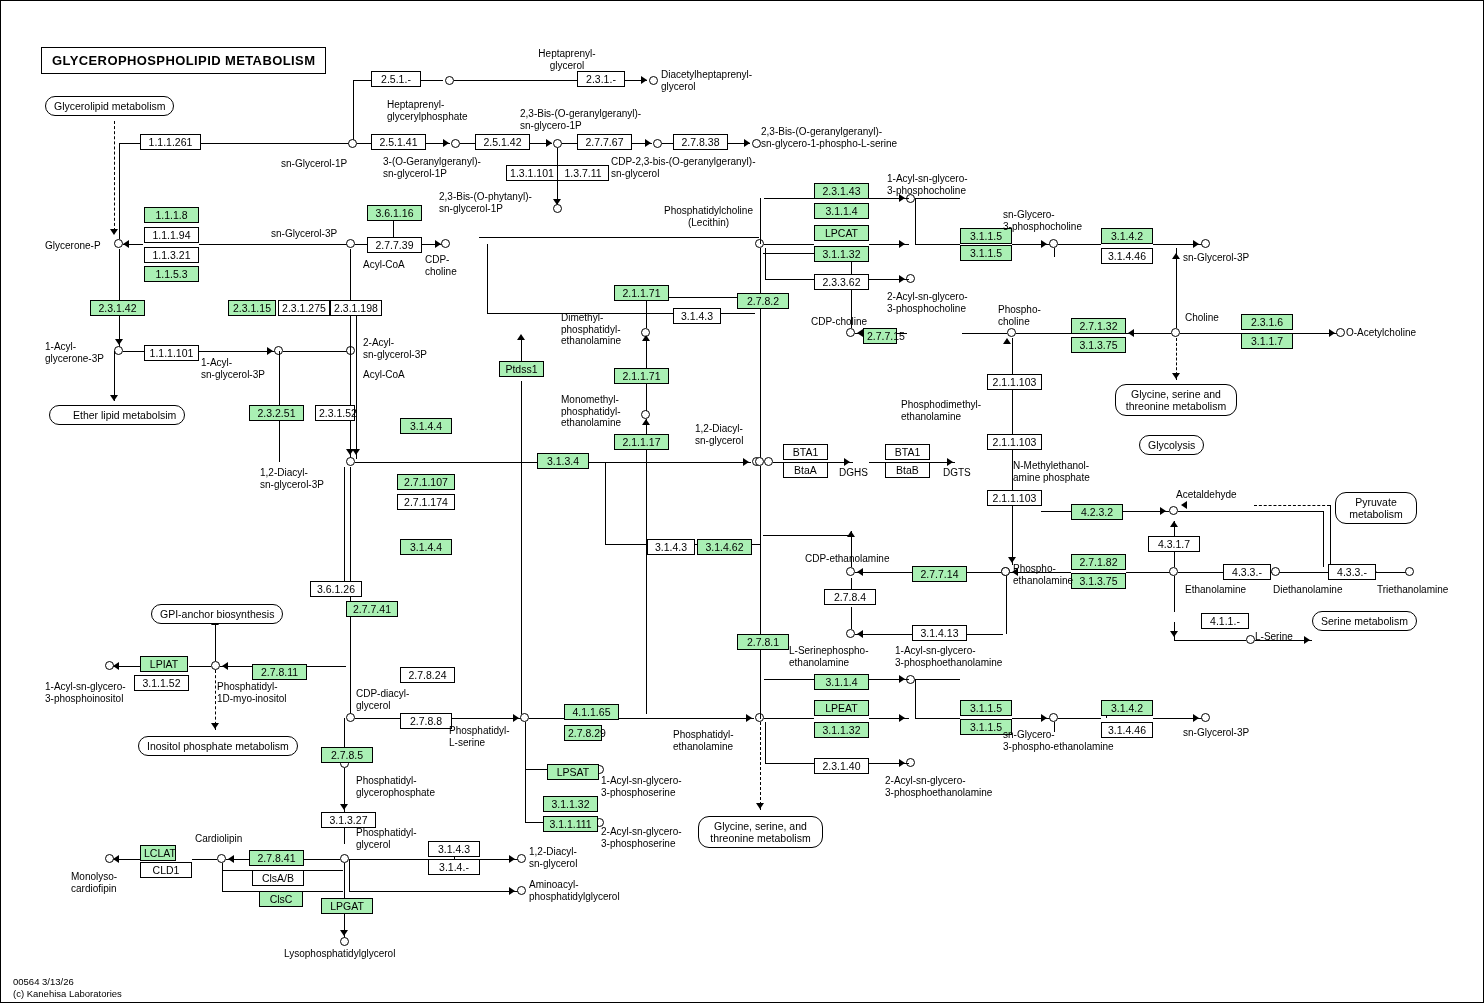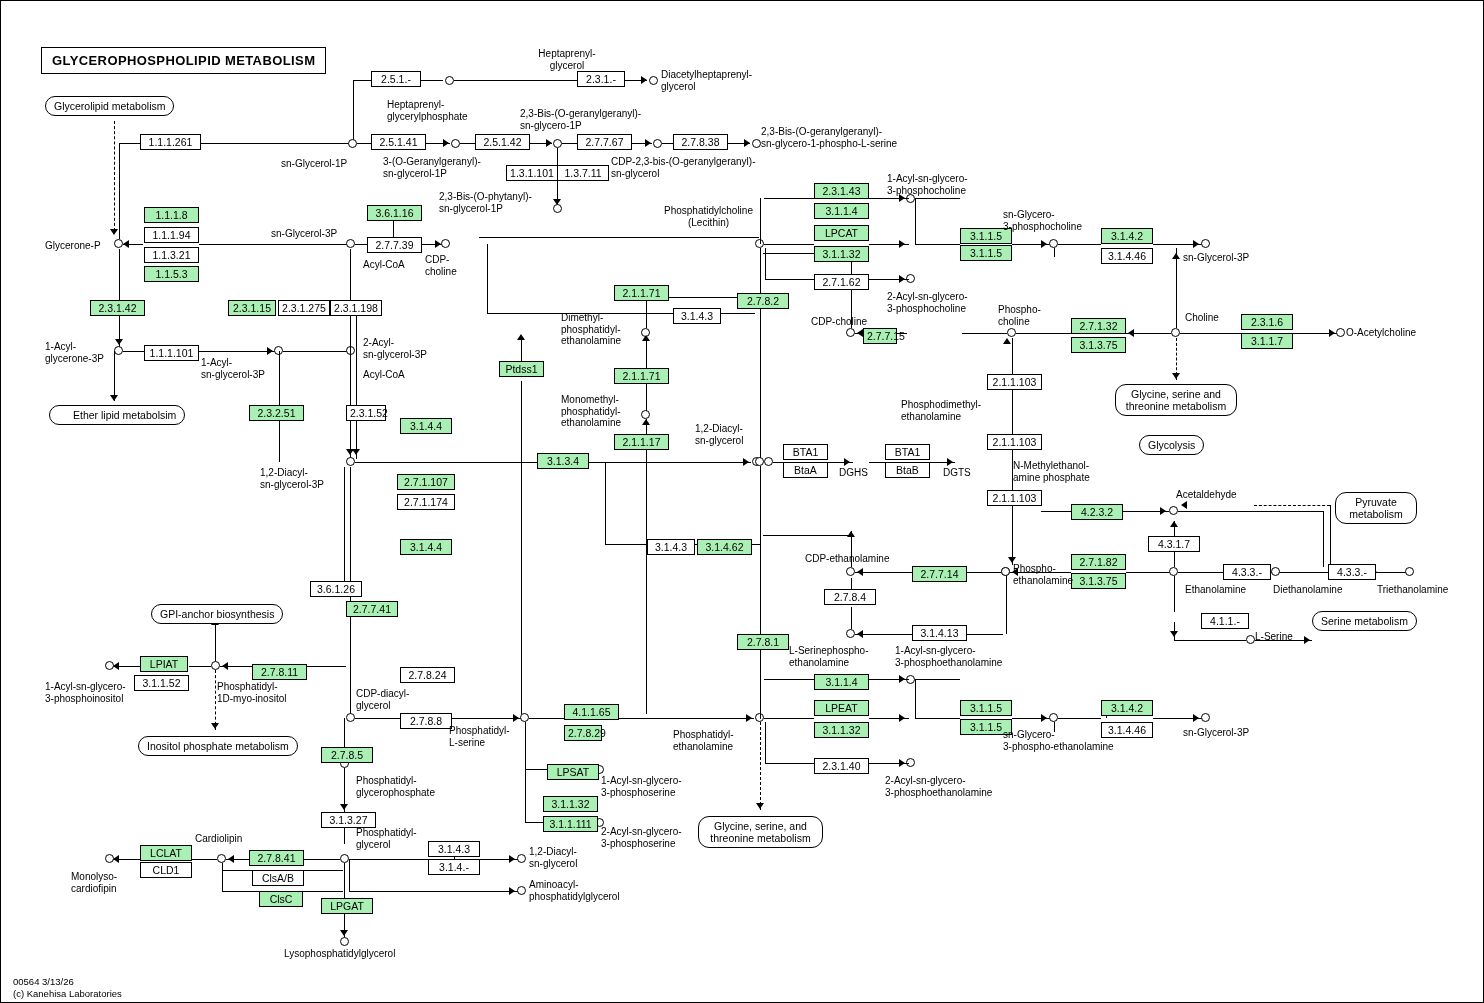--- a/index.html
+++ b/index.html
@@ -396,39 +396,39 @@
       <div class="enz" style="left: 143px; top: 226px; width: 55px;">1.1.1.94</div>
       <div class="enz green" style="left: 813px; top: 224px; width: 55px;">LPCAT</div>
       <div class="enz green" style="left: 959px; top: 227px; width: 52px;">3.1.1.5</div>
       <div class="enz green" style="left: 1100px; top: 227px; width: 52px;">3.1.4.2</div>
       <div class="enz" style="left: 366px; top: 236px; width: 55px;">2.7.7.39</div>
       <div class="enz green" style="left: 813px; top: 245px; width: 55px;">3.1.1.32</div>
       <div class="enz green" style="left: 959px; top: 244px; width: 52px;">3.1.1.5</div>
       <div class="enz" style="left: 1100px; top: 247px; width: 52px;">3.1.4.46</div>
       <div class="enz" style="left: 143px; top: 246px; width: 55px;">1.1.3.21</div>
       <div class="enz green" style="left: 143px; top: 265px; width: 55px;">1.1.5.3</div>
-      <div class="enz" style="left: 813px; top: 273px; width: 55px;">2.7.1.62</div>
+      <div class="enz" style="left: 813px; top: 273px; width: 55px;">2.3.3.62</div>
       <div class="enz green" style="left: 613px; top: 284px; width: 55px;">2.1.1.71</div>
       <div class="enz green" style="left: 736px; top: 292px; width: 52px;">2.7.8.2</div>
       <div class="enz green" style="left: 89px; top: 299px; width: 55px;">2.3.1.42</div>
       <div class="enz green" style="left: 227px; top: 299px; width: 48px;">2.3.1.15</div>
       <div class="enz" style="left: 277px; top: 299px; width: 52px;">2.3.1.275</div>
       <div class="enz" style="left: 329px; top: 299px; width: 52px;">2.3.1.198</div>
       <div class="enz" style="left: 672px; top: 307px; width: 48px;">3.1.4.3</div>
       <div class="enz green" style="left: 1070px; top: 317px; width: 55px;">2.7.1.32</div>
       <div class="enz green" style="left: 1240px; top: 313px; width: 52px;">2.3.1.6</div>
       <div class="enz green" style="left: 862px; top: 327px; width: 34px;">2.7.7.15</div>
       <div class="enz green" style="left: 1070px; top: 336px; width: 55px;">3.1.3.75</div>
       <div class="enz green" style="left: 1240px; top: 332px; width: 52px;">3.1.1.7</div>
       <div class="enz" style="left: 143px; top: 344px; width: 55px;">1.1.1.101</div>
       <div class="enz green" style="left: 498px; top: 360px; width: 45px;">Ptdss1</div>
       <div class="enz green" style="left: 613px; top: 367px; width: 55px;">2.1.1.71</div>
       <div class="enz" style="left: 986px; top: 373px; width: 55px;">2.1.1.103</div>
       <div class="enz green" style="left: 248px; top: 404px; width: 55px;">2.3.2.51</div>
-      <div class="enz" style="left: 345px; top: 404px; width: 40px;">2.3.1.52</div>
+      <div class="enz" style="left: 314px; top: 404px; width: 40px;">2.3.1.52</div>
       <div class="enz green" style="left: 399px; top: 417px; width: 52px;">3.1.4.4</div>
       <div class="enz green" style="left: 613px; top: 433px; width: 55px;">2.1.1.17</div>
       <div class="enz" style="left: 986px; top: 433px; width: 55px;">2.1.1.103</div>
       <div class="enz" style="left: 782px; top: 443px; width: 45px;">BTA1</div>
       <div class="enz" style="left: 884px; top: 443px; width: 45px;">BTA1</div>
       <div class="enz green" style="left: 536px; top: 452px; width: 52px;">3.1.3.4</div>
       <div class="enz" style="left: 782px; top: 461px; width: 45px;">BtaA</div>
       <div class="enz" style="left: 884px; top: 461px; width: 45px;">BtaB</div>
       <div class="enz" style="left: 986px; top: 489px; width: 55px;">2.1.1.103</div>
       <div class="enz green" style="left: 396px; top: 473px; width: 58px;">2.7.1.107</div>
@@ -462,21 +462,21 @@
       <div class="enz green" style="left: 563px; top: 724px; width: 38px;">2.7.8.29</div>
       <div class="enz green" style="left: 813px; top: 721px; width: 55px;">3.1.1.32</div>
       <div class="enz green" style="left: 959px; top: 718px; width: 52px;">3.1.1.5</div>
       <div class="enz" style="left: 1100px; top: 721px; width: 52px;">3.1.4.46</div>
       <div class="enz green" style="left: 320px; top: 746px; width: 52px;">2.7.8.5</div>
       <div class="enz green" style="left: 546px; top: 763px; width: 52px;">LPSAT</div>
       <div class="enz" style="left: 813px; top: 757px; width: 55px;">2.3.1.40</div>
       <div class="enz green" style="left: 542px; top: 795px; width: 55px;">3.1.1.32</div>
       <div class="enz" style="left: 320px; top: 811px; width: 55px;">3.1.3.27</div>
       <div class="enz green" style="left: 542px; top: 815px; width: 55px;">3.1.1.111</div>
-      <div class="enz green" style="left: 139px; top: 844px; width: 52px;">LCLAT</div>
+      <div class="enz green" style="left: 139px; top: 844px; width: 36px;">LCLAT</div>
       <div class="enz green" style="left: 248px; top: 849px; width: 55px;">2.7.8.41</div>
       <div class="enz" style="left: 427px; top: 840px; width: 52px;">3.1.4.3</div>
       <div class="enz" style="left: 139px; top: 861px; width: 52px;">CLD1</div>
       <div class="enz" style="left: 251px; top: 869px; width: 52px;">ClsA/B</div>
       <div class="enz" style="left: 427px; top: 858px; width: 52px;">3.1.4.-</div>
       <div class="enz green" style="left: 258px; top: 890px; width: 44px;">ClsC</div>
       <div class="enz green" style="left: 320px; top: 897px; width: 52px;">LPGAT</div>
     </div>
 
   <div id="cmp-layer">

